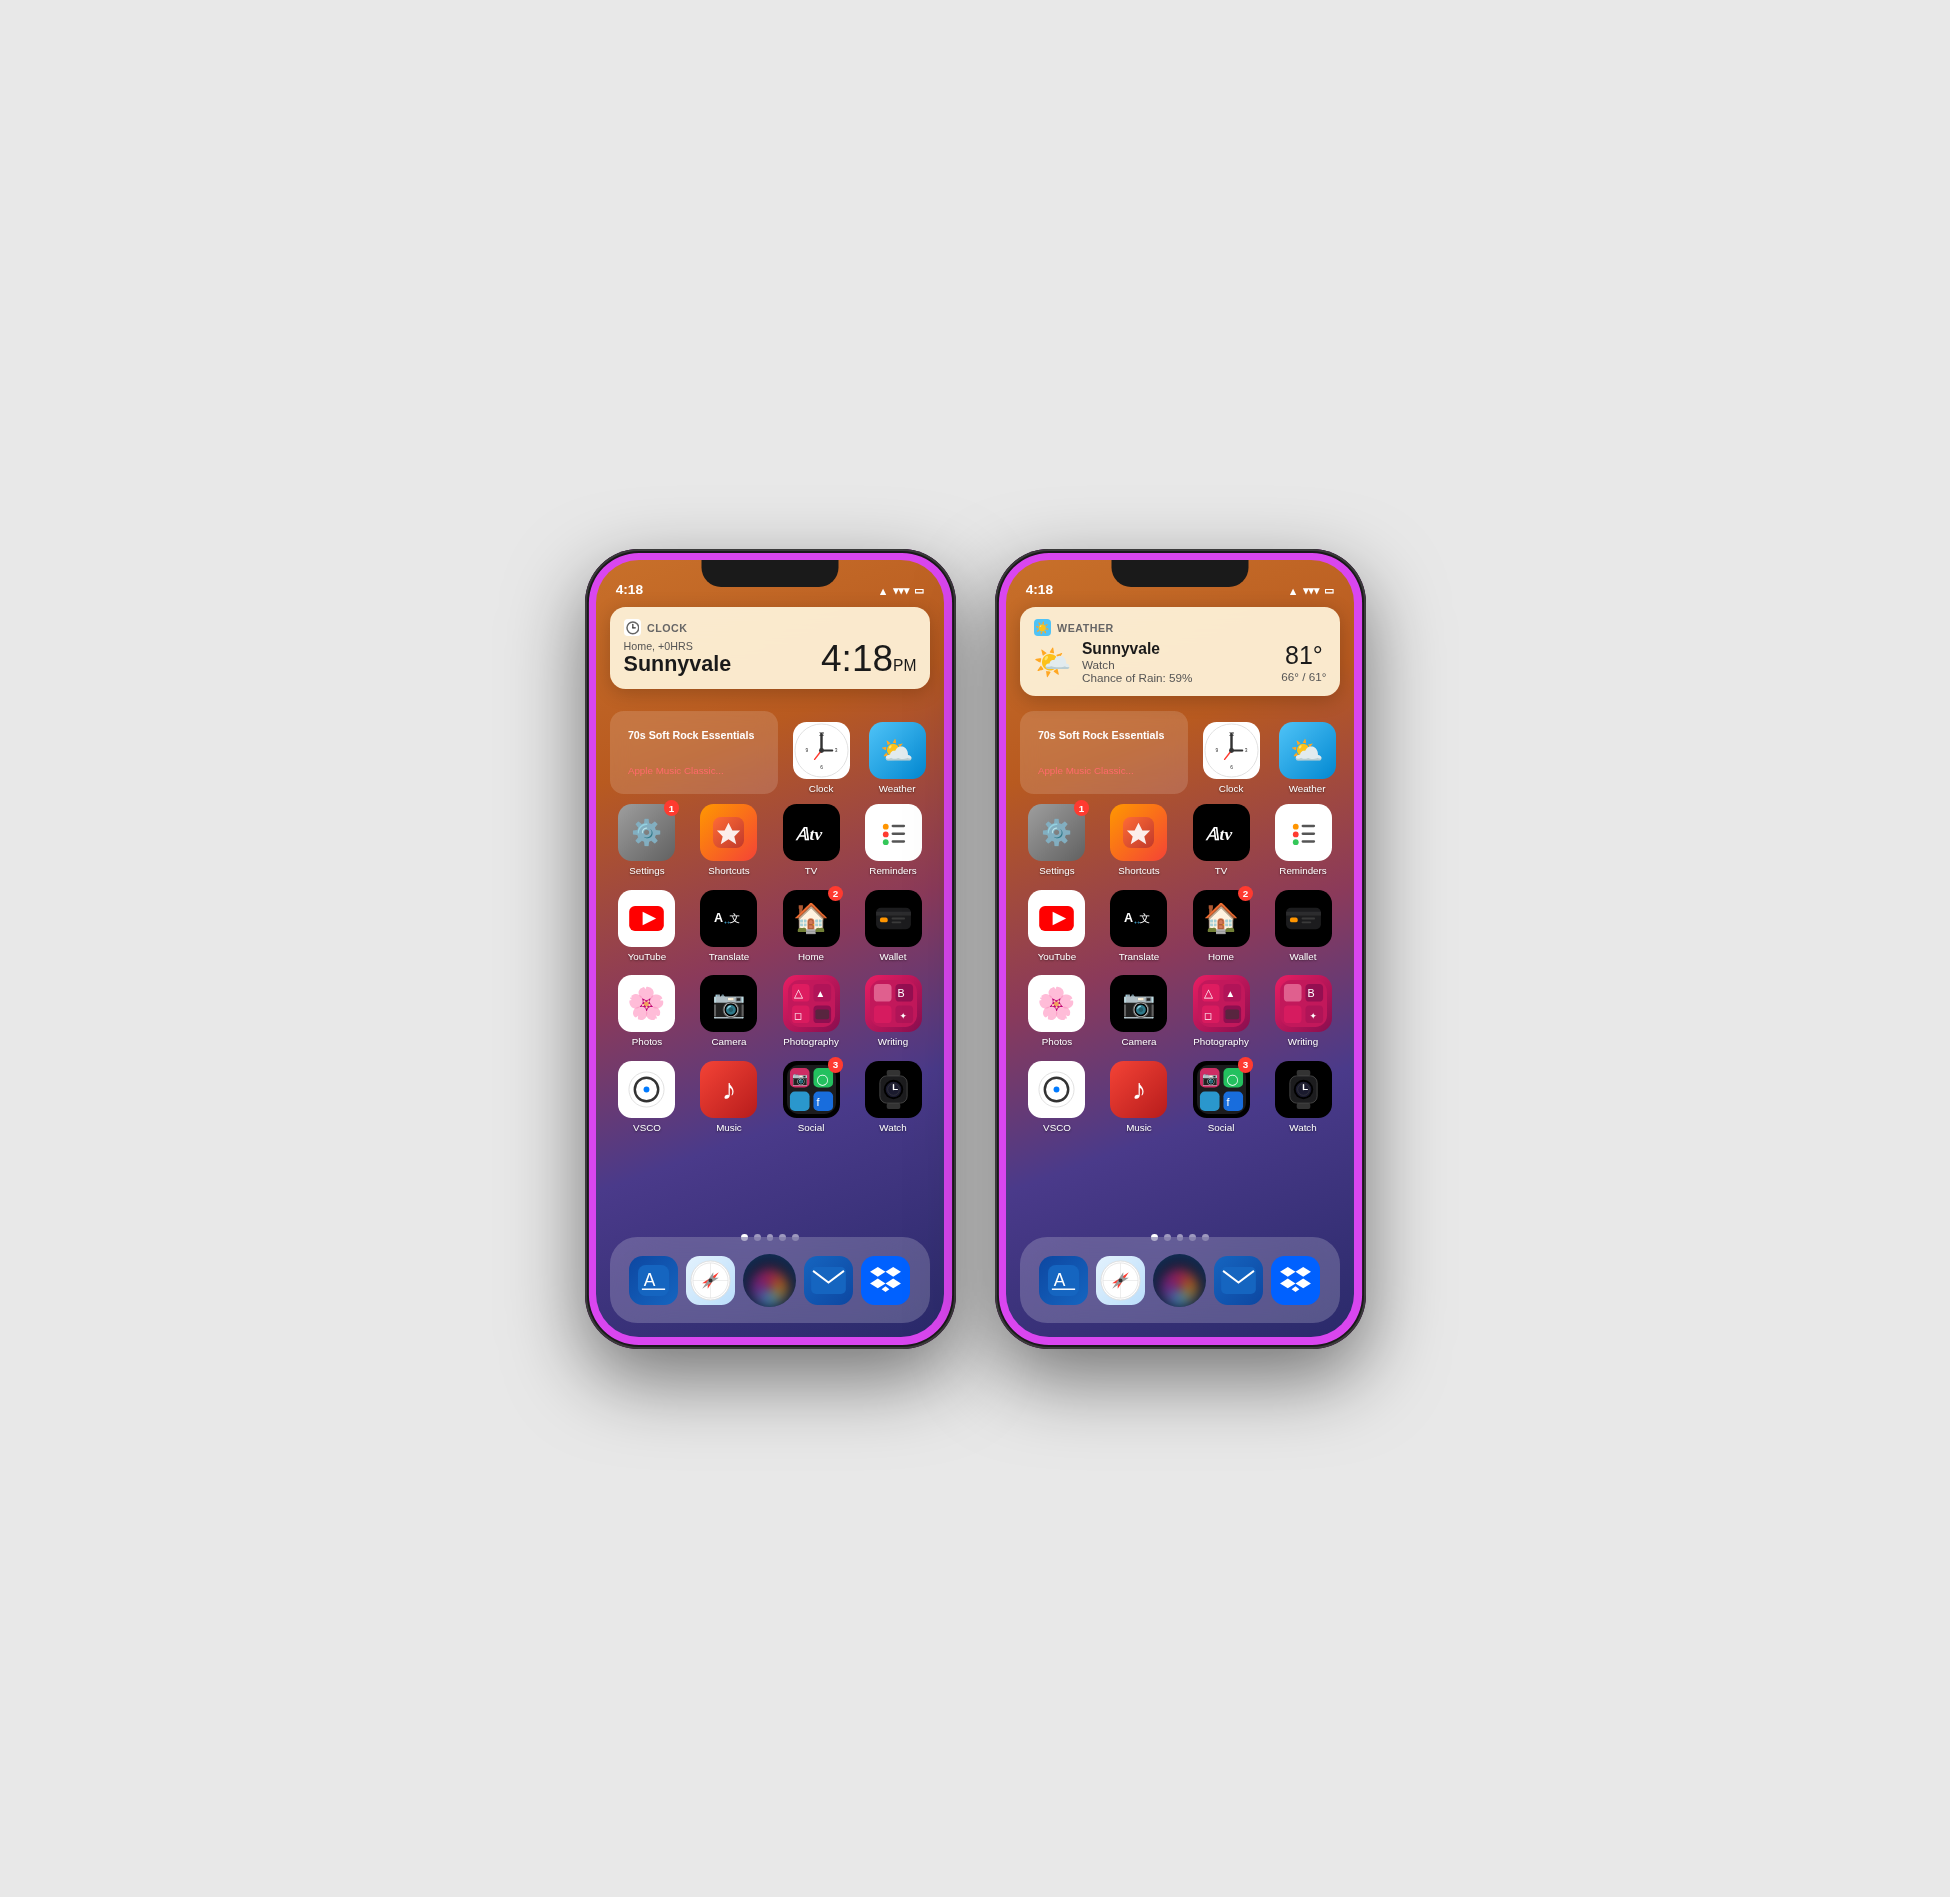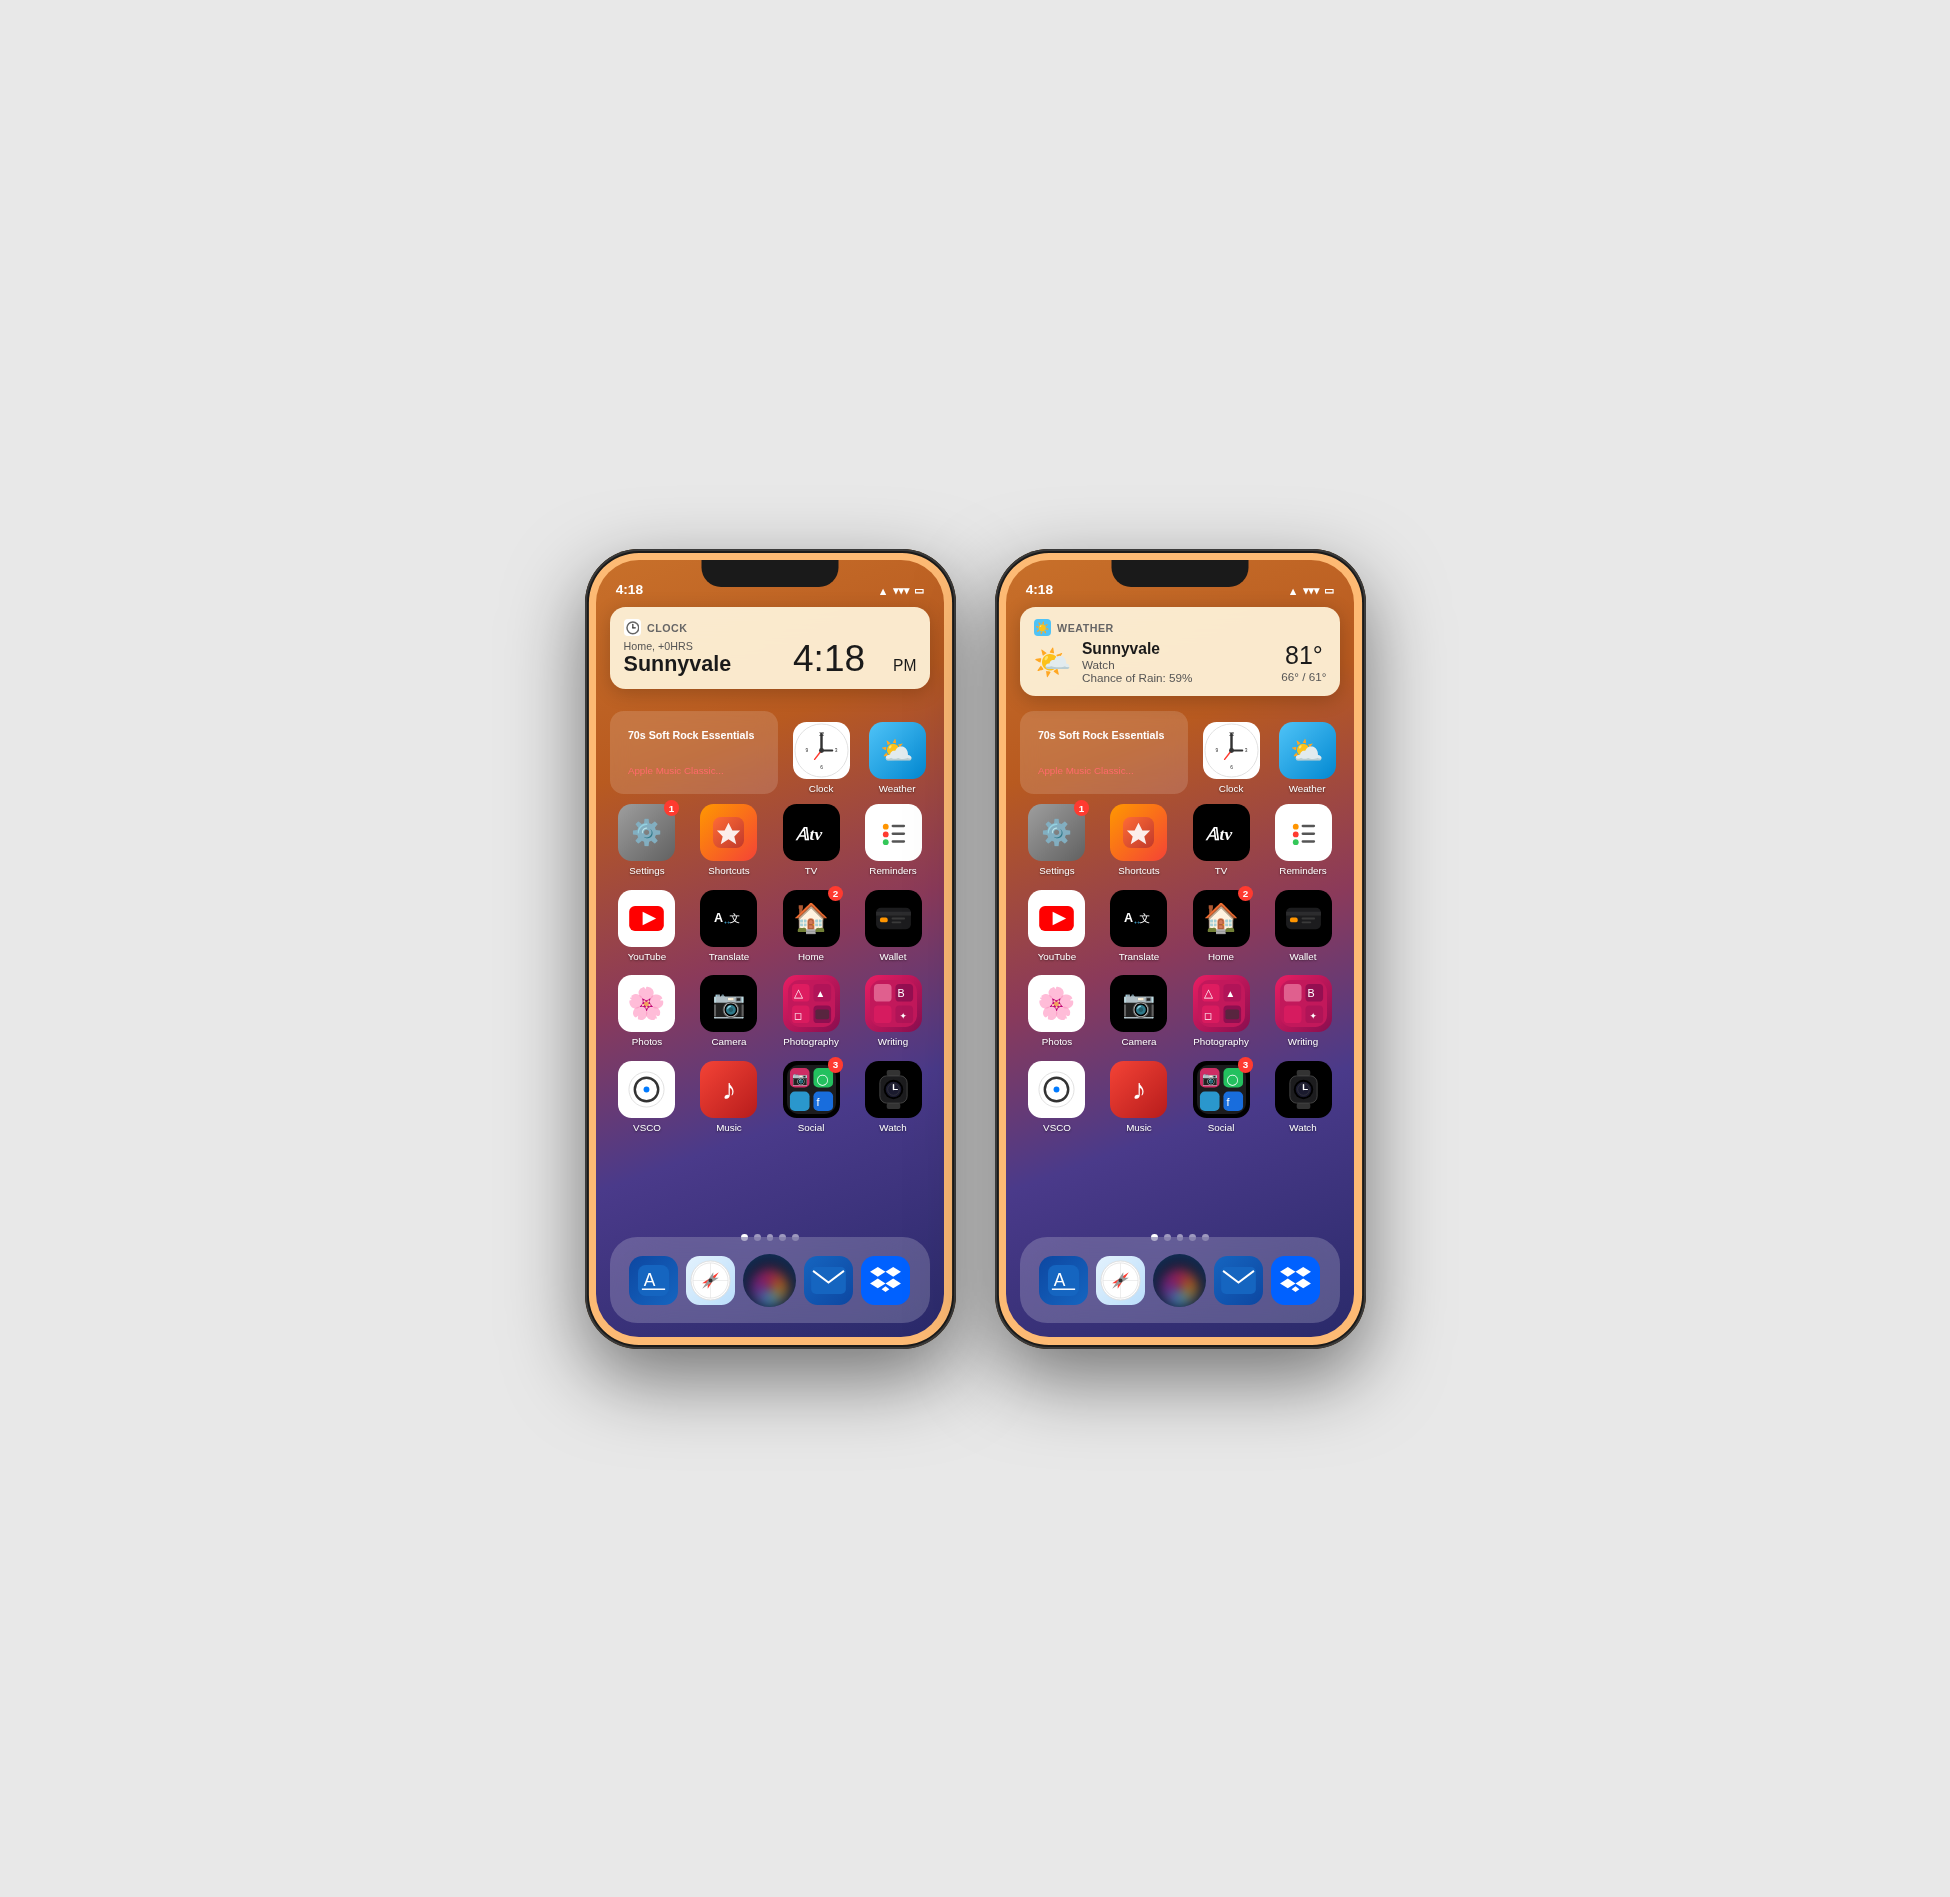--- a/index.html
+++ b/index.html
@@ -18,21 +18,21 @@
       align-items: center;
     }
     .phone-wrapper {
       position: relative;
       width: 371px;
       height: 800px;
     }
     .phone-body {
       width: 100%;
       height: 100%;
-      background: #fdba74;
+      background: #d946ef;
       border-radius: 54px;
       position: relative;
       box-shadow: 0 29px 78px rgba(0,0,0,0.5), inset 0 0 0 2px #3a3a3a, inset 0 0 0 3.9px #1a1a1a;
       overflow: hidden;
     }
     .phone-screen {
       position: absolute;
       top: 11.7px;
       left: 11.7px;
       right: 11.7px;
@@ -109,21 +109,21 @@
     
     .clock-widget-content {
       display: flex;
       justify-content: space-between;
       align-items: flex-end;
     }
     .clock-widget-left {}
     .clock-widget-subtitle { font-size: 10.7px; color: #555; }
     .clock-widget-city { font-size: 21.5px; font-weight: 600; color: #1a1a1a; }
     .clock-widget-time { font-size: 37px; font-weight: 300; color: #1a1a1a; line-height: 1; }
-    .clock-widget-ampm { font-size: 15.6px; margin-left: 28px; }
+    .clock-widget-ampm { font-size: 15.6px; }
     
     .weather-widget-content {
       display: flex;
       justify-content: space-between;
       align-items: center;
     }
     .weather-left { display: flex; gap: 9.8px; align-items: center; }
     .weather-sun-icon { font-size: 31px; }
     .weather-city-name { font-size: 15.6px; font-weight: 600; color: #1a1a1a; }
     .weather-condition { font-size: 11.7px; color: #555; }

